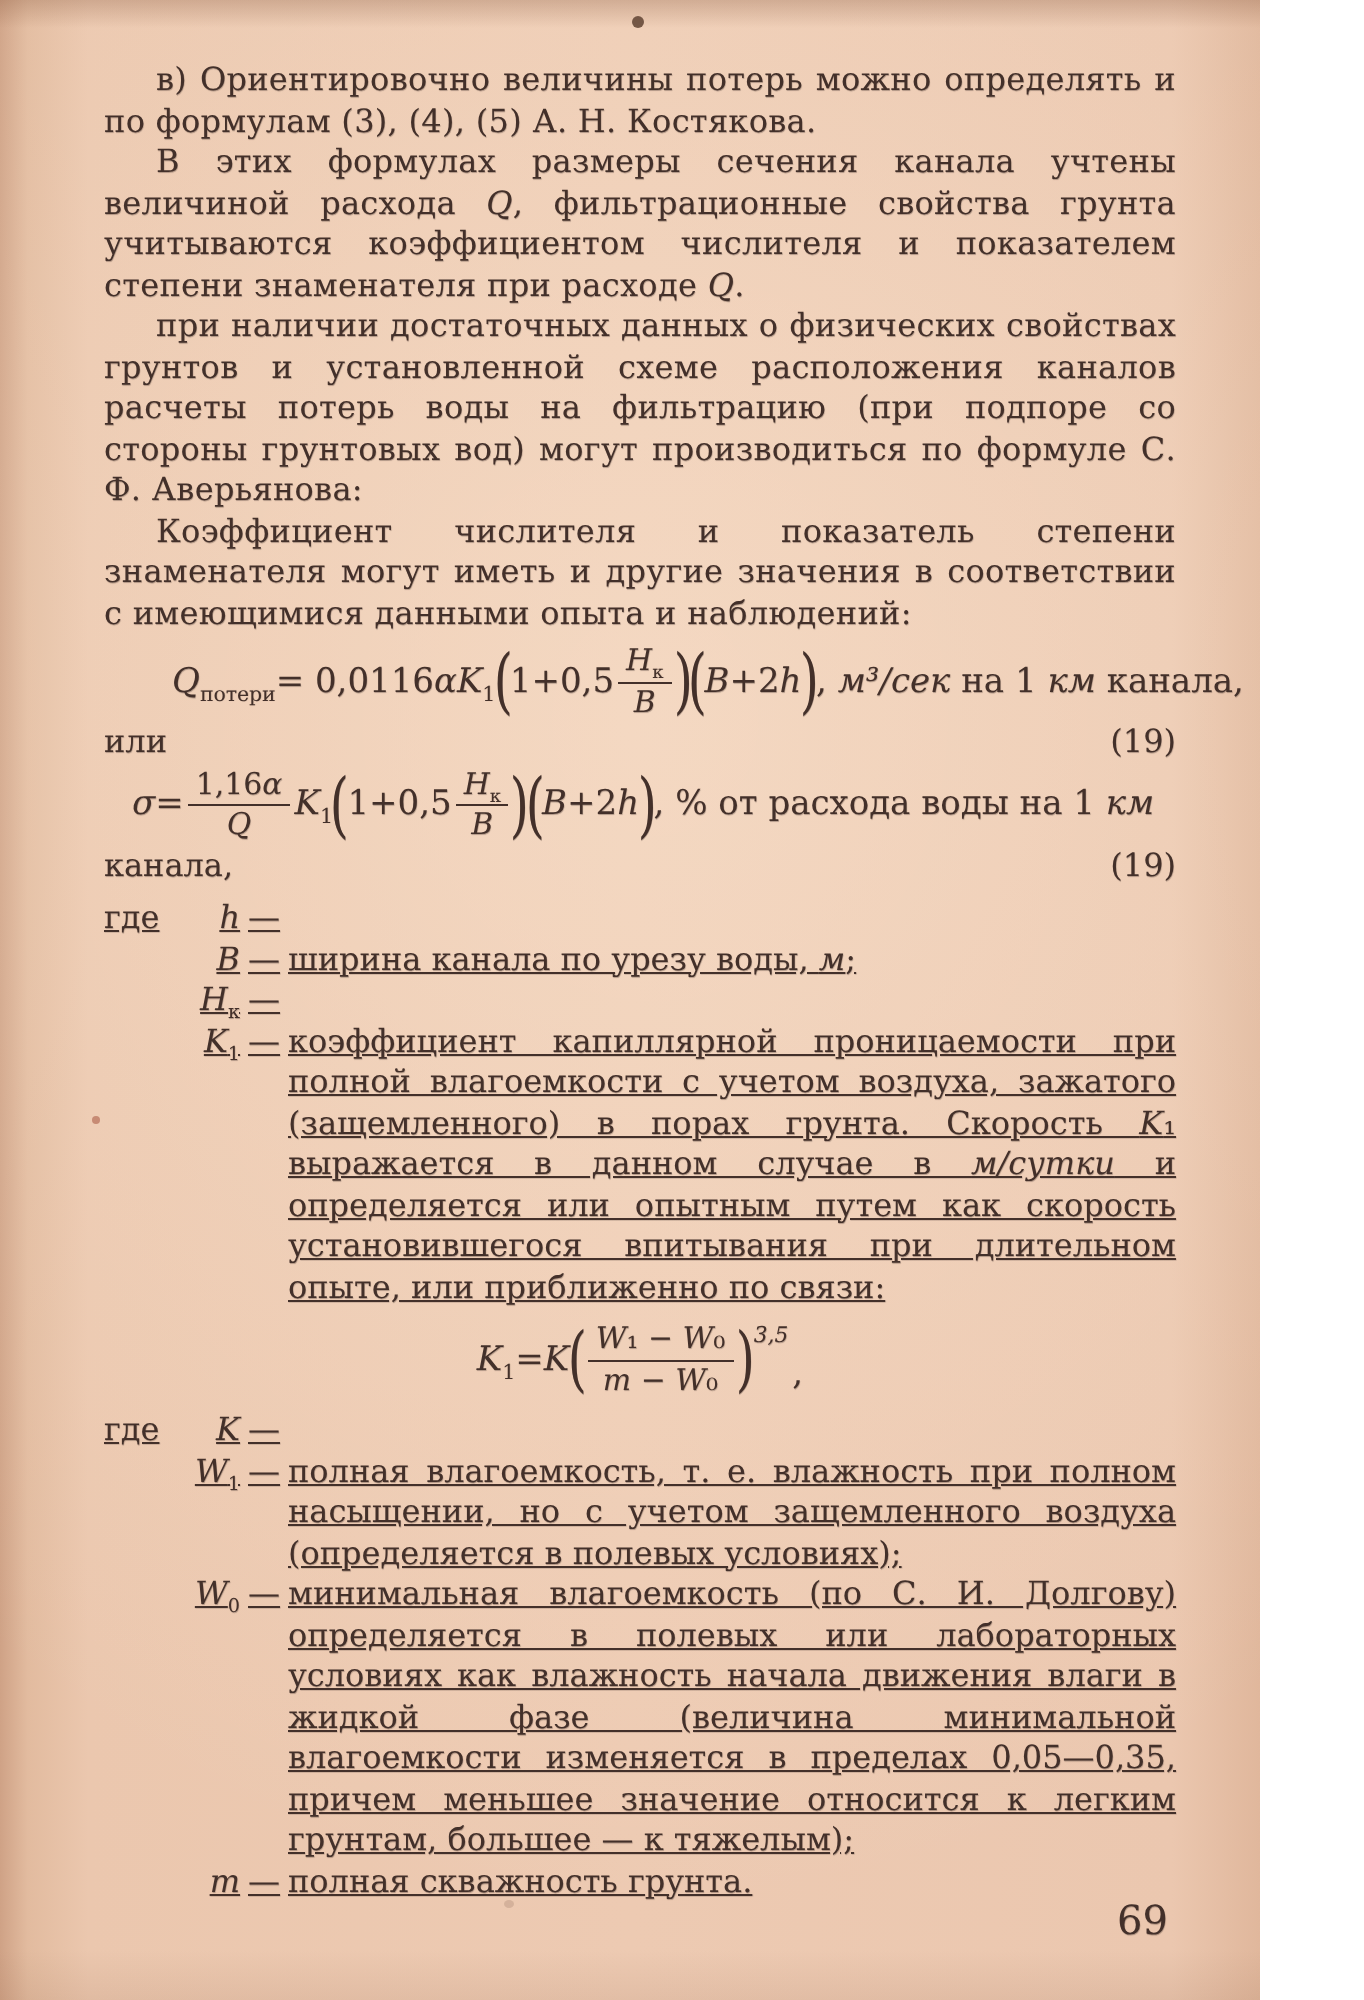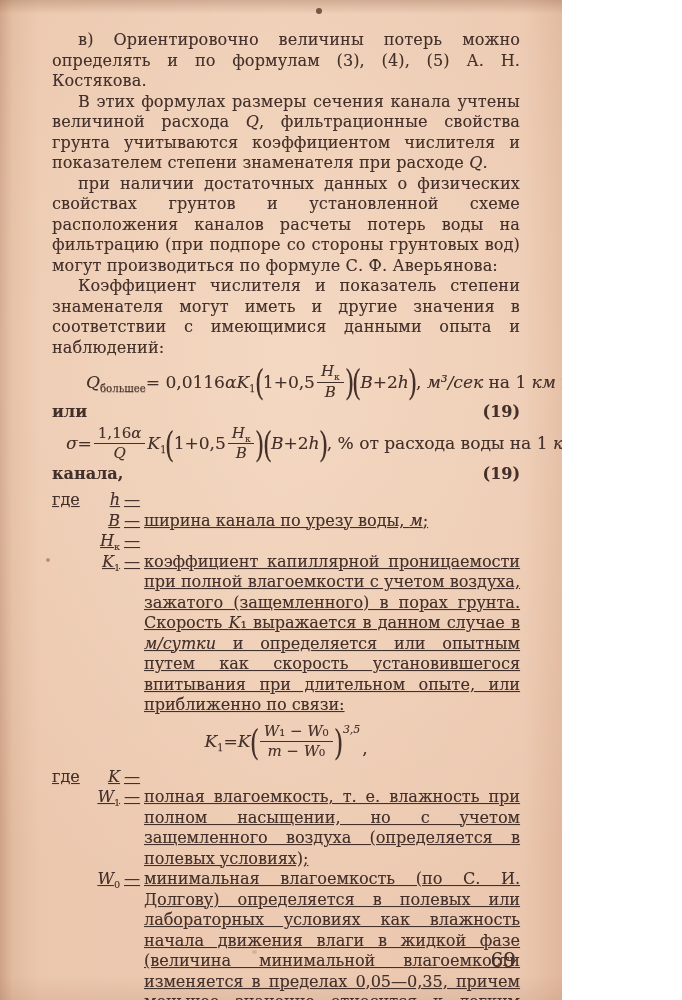--- a/index.html
+++ b/index.html
@@ -2,21 +2,21 @@
 <html><head>
 <meta charset="utf-8">
 <style>
   html, body { margin: 0; padding: 0; }
   body {
     width: 682px; height: 1000px;
     font-family: "DejaVu Serif", serif;
   }
   .page {
     position: relative;
-    width: 562px; height: 1000px;
+    width: 630px; height: 1000px;
     overflow: hidden;
     color: #43302a;
     background:
       linear-gradient(180deg, rgba(130,82,55,0.28) 0%, rgba(130,82,55,0) 1.4%),
       linear-gradient(0deg, rgba(130,82,55,0.10) 0%, rgba(130,82,55,0) 2.5%),
       radial-gradient(ellipse 120% 85% at 52% 36%, rgba(255,238,218,0.40) 0%, rgba(255,238,218,0) 70%),
       linear-gradient(90deg, #cfa286 0%, #e2bb9f 2.2%, #ebc7ae 7%, #edcab2 50%, #ebc7af 93%, #e0b79c 100%);
     text-shadow: 0.25px 0.25px 0.35px rgba(67,48,42,0.35);
   }
   .content {
@@ -71,21 +71,20 @@
     font-weight: normal;
     transform: scaleX(0.72) scaleY(1.05);
     margin: 0 -3px;
   }
   .exp { align-self: flex-start; font-size: 64%; margin: -3px 0 0 1px; font-style: italic; }
   .fcomma { align-self: flex-end; margin: 0 0 2px 2px; }
   .eqrow {
     display: flex;
     justify-content: space-between;
     margin: 1px 0 2px 0;
-    font-weight: bold;
   }
   
   .defs { margin-top: 6px; text-decoration: underline; }
   .defrow { display: flex; align-items: baseline; }
   .col-intro { width: 36px; flex: none; }
   .col-term  { width: 32px; flex: none; text-align: right; }
   .col-dash  { width: 24px; flex: none; text-align: center; }
   .col-desc  { flex: 1; text-align: justify; }
   
   .pagenum {
@@ -109,21 +108,21 @@
   <div class="speck s4"></div>
 
   <main class="content">
 
     <p class="para"><span>в) Ориентировочно величины потерь можно определять и по формулам (3), (4), (5) А. Н. Костякова.</span></p>
     <p class="para"><span>В этих формулах размеры сечения канала учтены величиной расхода </span><i>Q</i><span>, фильтрационные свойства грунта учитываются коэффициентом числителя и показателем степени знаменателя при расходе </span><i>Q</i><span>.</span></p>
     <p class="para"><span>при наличии достаточных данных о физических свойствах грунтов и установленной схеме расположения каналов расчеты потерь воды на фильтрацию (при подпоре со стороны грунтовых вод) могут производиться по формуле С. Ф. Аверьянова:</span></p>
     <p class="para"><span>Коэффициент числителя и показатель степени знаменателя могут иметь и другие значения в соответствии с имеющимися данными опыта и наблюдений:</span></p>
 
     <div class="frow">
-      <span><i>Q</i><sub>большее</sub></span>
+      <span><i>Q</i><sub>потери</sub></span>
       <span>= 0,0116</span>
       <i>α</i>
       <span><i>K</i><sub>1</sub></span>
       <span class="bp">(</span>
       <span>1+0,5</span>
       <span class="frac">
         <span class="num"><i>H</i><sub>к</sub></span>
         <span class="den"><i>B</i></span>
       </span>
       <span class="bp">)</span>
@@ -216,19 +215,20 @@
       <div class="defrow">
         <span class="col-intro"></span>
         <span class="col-term"><i>W</i><sub>0</sub></span>
         <span class="col-dash">—</span>
         <span class="col-desc"><span>минимальная влагоемкость (по С. И. Долгову) определяется в полевых или лабораторных условиях как влажность начала движения влаги в жидкой фазе (величина минимальной влагоемкости изменяется в пределах 0,05—0,35, причем меньшее значение относится к легким грунтам, большее — к тяжелым);</span></span>
       </div>
       <div class="defrow">
         <span class="col-intro"></span>
         <span class="col-term"><i>m</i><sub></sub></span>
         <span class="col-dash">—</span>
+        <span class="col-desc"><span>полная скважность грунта.</span></span>
       </div>
     </div>
 
   </main>
 
   <div class="pagenum">69</div>
 </div>
 
 </body></html>

